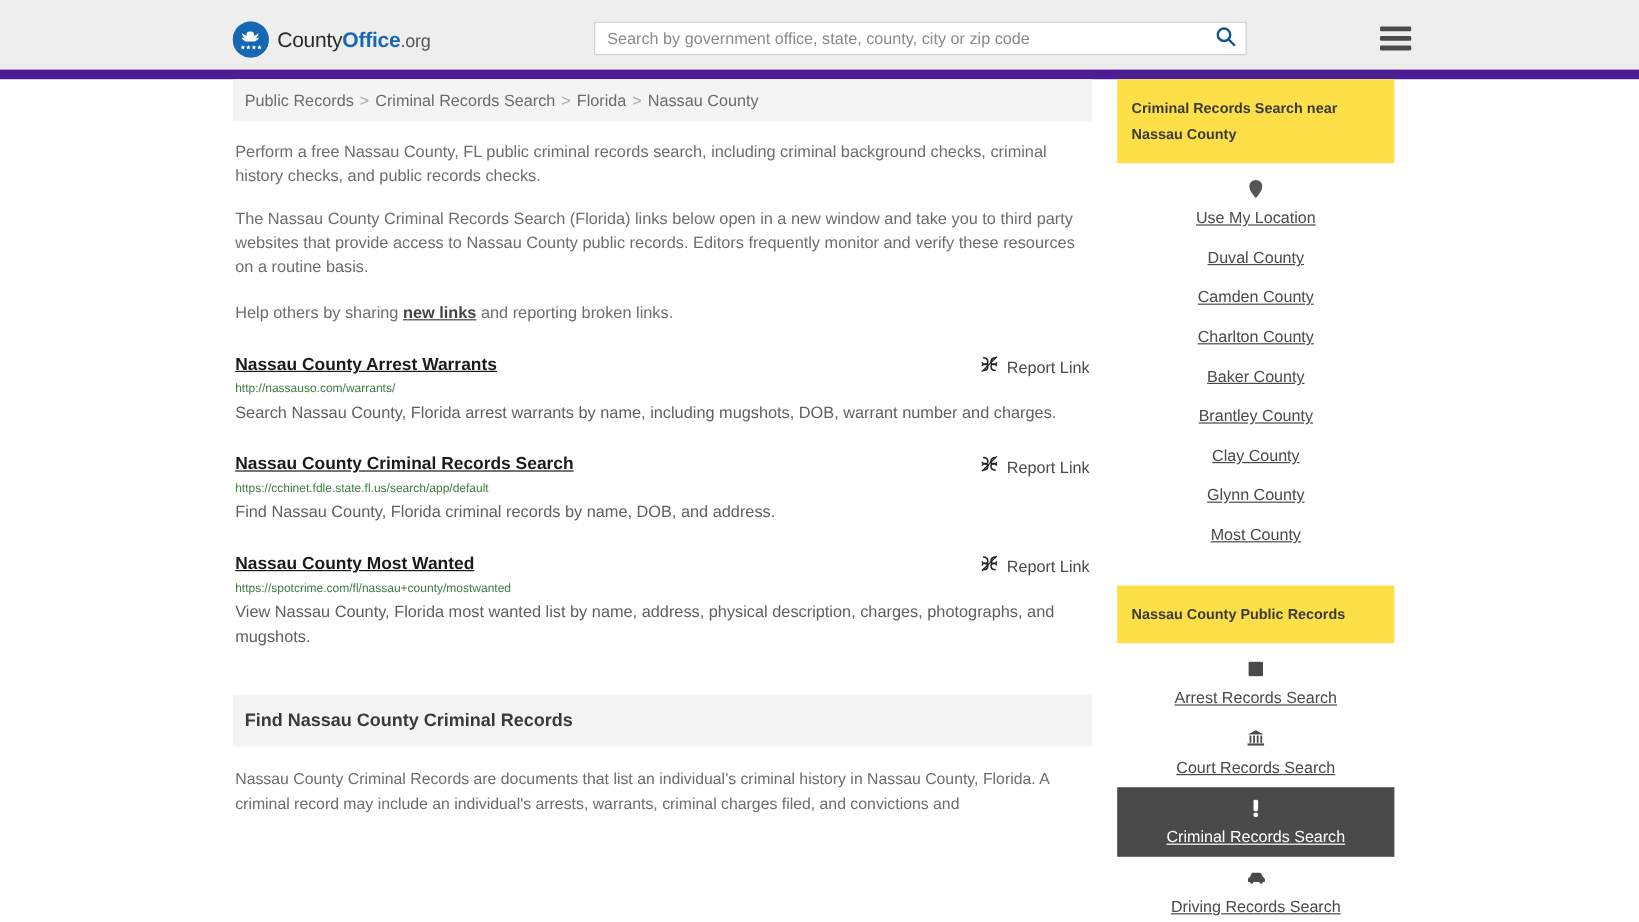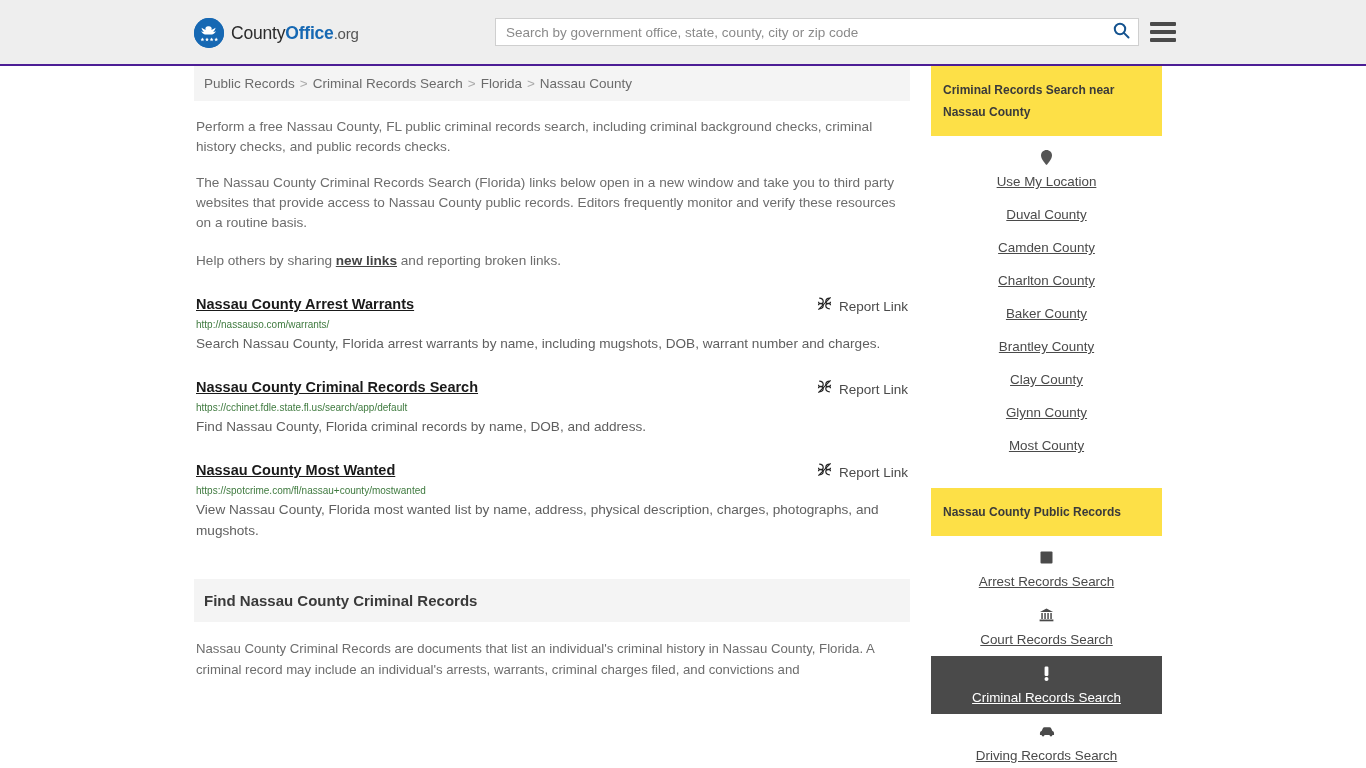--- a/index.html
+++ b/index.html
@@ -9,21 +9,21 @@
     overflow: hidden;
     background: #ffffff;
     font-family: "Liberation Sans", sans-serif;
   }
 
   
   .site-header {
     position: relative;
     height: 66px;
     background: #eeeeee;
-    border-bottom: 2px solid #4c1d95;
+    border-bottom: 8px solid #4c1d95;
     display: flex;
     align-items: center;
   }
   .logo-wrap {
     position: absolute;
     left: 194px;
     top: 18px;
     display: flex;
     align-items: center;
     gap: 7px;
@@ -42,21 +42,21 @@
     letter-spacing: -0.2px;
     white-space: nowrap;
   }
   .logo-text .b { font-weight: bold; color: #1668b3; }
   .logo-text .suffix { color: #555; font-size: 15px; }
 
   .search-wrap {
     position: absolute;
     left: 495px;
     top: 18px;
-    width: 644px;
+    width: 544px;
     height: 28px;
     background: #fff;
     border: 1px solid #cfcfcf;
     display: flex;
     align-items: center;
   }
   .search-input {
     flex: 1;
     border: 0;
     outline: 0;

